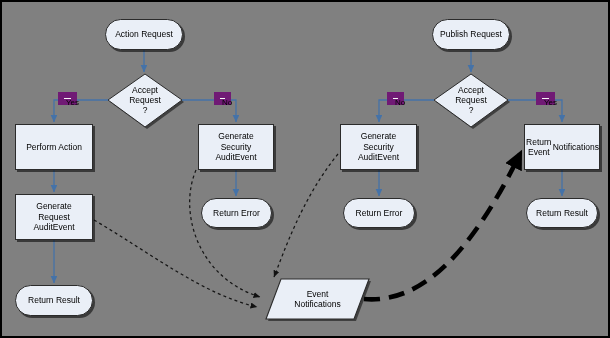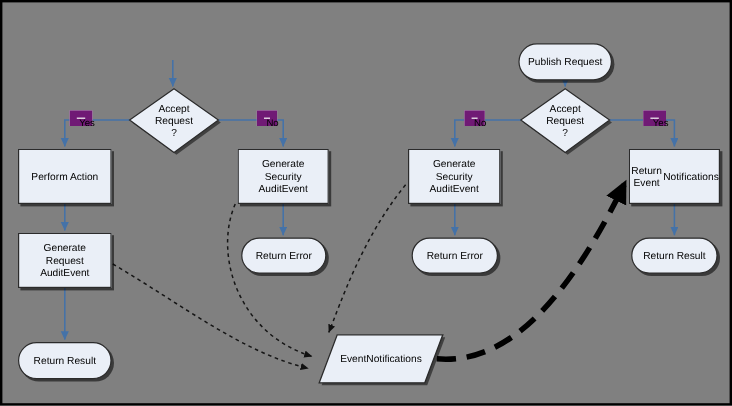--- a/index.html
+++ b/index.html
@@ -126,25 +126,28 @@
     <span>?</span>
   </div>
 
   <div class="node-text" style="position:absolute;left:432px;top:78px;width:74px;height:40px;z-index:4;
        display:flex;flex-direction:column;align-items:center;justify-content:center;font-size:8.5px;line-height:10px;color:#000;">
     <span>Accept</span>
     <span>Request</span>
     <span>?</span>
   </div>
 
-  <div class="para-label" style="left:264px;top:277px;width:103px;height:40px;z-index:4;position:absolute;flex-direction:row;">
+  <div class="para-label" style="left:264px;top:277px;width:103px;height:40px;z-index:4;position:absolute;flex-direction:column;">
     <span>Event</span>
     <span>Notifications</span>
   </div>
 
+  <div class="node terminator" style="left:103px;top:17px;width:78px;height:31px;">
+    <span class="lbl">Action Request</span>
+  </div>
 
   <div class="node" style="left:13px;top:122px;width:78px;height:46px;">
     <span class="lbl">Perform Action</span>
   </div>
 
   <div class="node" style="left:13px;top:192px;width:78px;height:46px;flex-direction:column;">
     <span>Generate</span>
     <span>Request</span>
     <span>AuditEvent</span>
   </div>
@@ -156,21 +159,21 @@
   <div class="node" style="left:196px;top:122px;width:76px;height:46px;flex-direction:column;">
     <span>Generate</span>
     <span>Security</span>
     <span>AuditEvent</span>
   </div>
 
   <div class="node terminator" style="left:199px;top:196px;width:71px;height:30px;">
     <span class="lbl">Return Error</span>
   </div>
 
-  <div class="node terminator" style="left:430px;top:34px;width:78px;height:31px;">
+  <div class="node terminator" style="left:430px;top:17px;width:78px;height:31px;">
     <span class="lbl">Publish Request</span>
   </div>
 
   <div class="node" style="left:338px;top:122px;width:77px;height:46px;flex-direction:column;">
     <span>Generate</span>
     <span>Security</span>
     <span>AuditEvent</span>
   </div>
 
   <div class="node terminator" style="left:341px;top:196px;width:72px;height:30px;">

